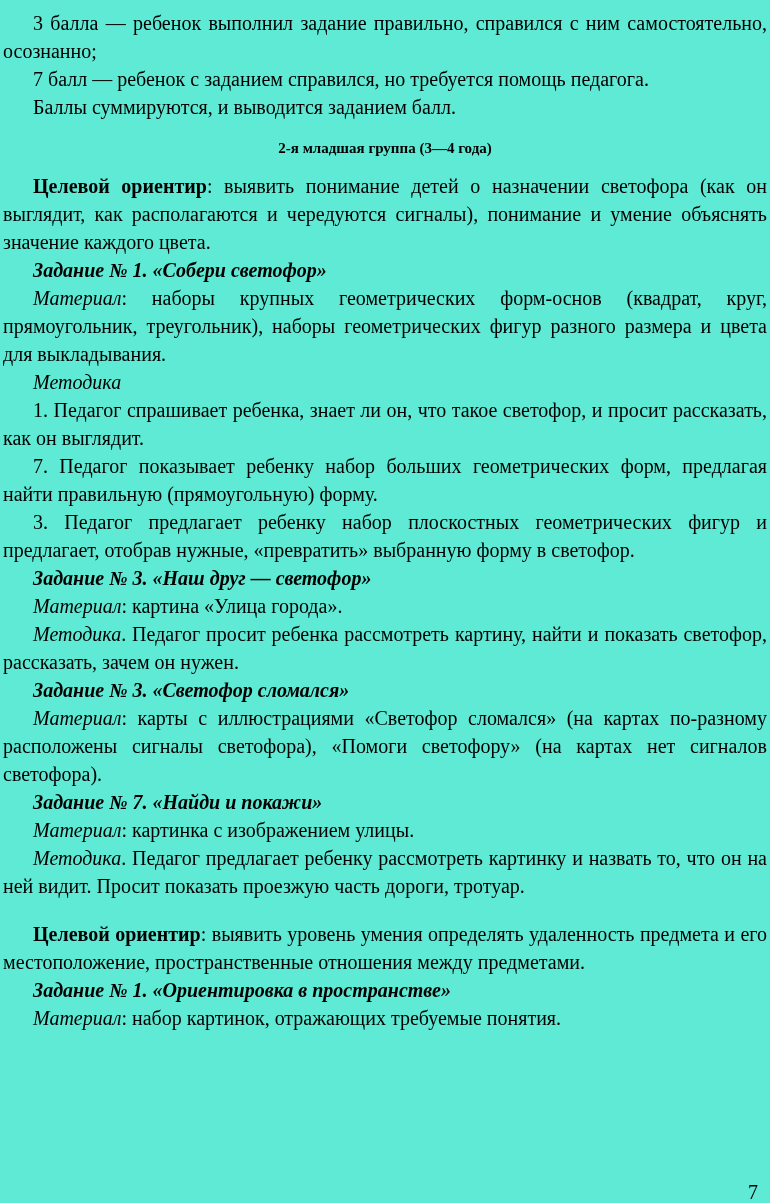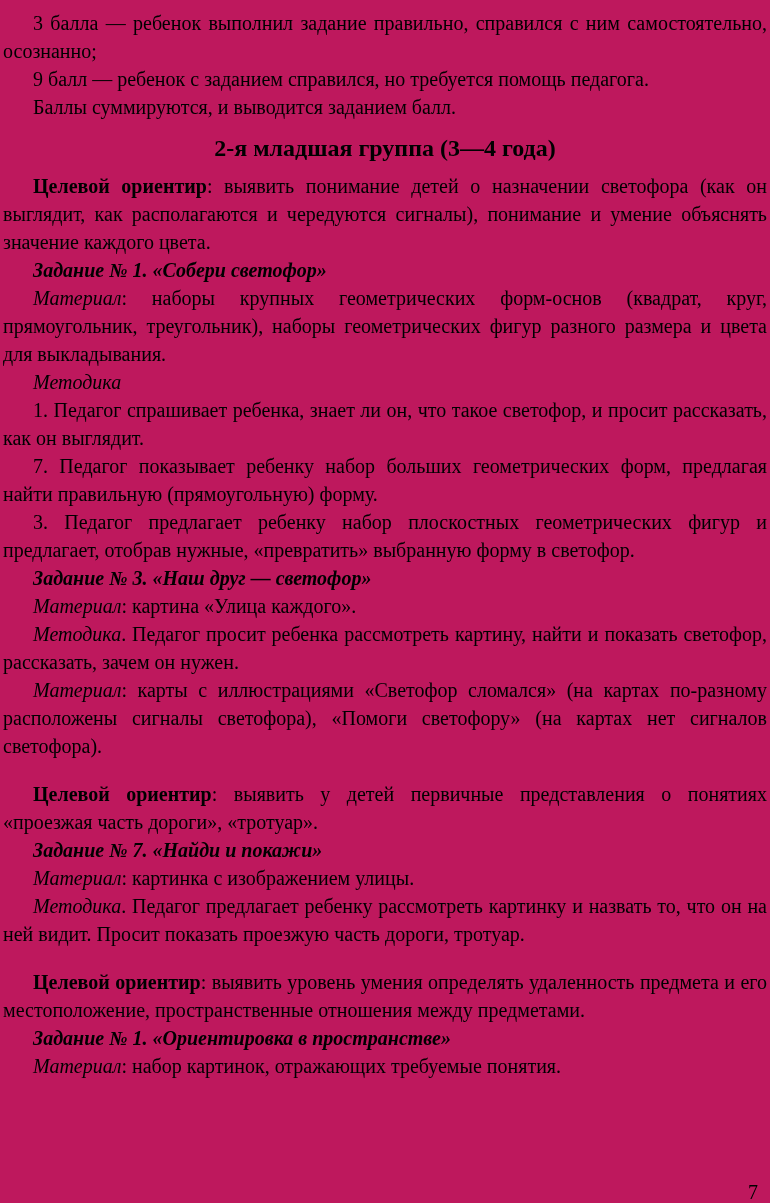--- a/index.html
+++ b/index.html
@@ -1,41 +1,41 @@
 <!DOCTYPE html>
 <html lang="ru"><head>
 <meta charset="utf-8">
 <style>
   html, body { margin: 0; padding: 0; background: #e8e8e8; }
   .page {
     position: relative;
     width: 770px;
     height: 1203px;
     margin: 0 auto;
-    background: #be185d;
+    background: #5eead4;
     color: #000000;
     font-family: "Liberation Serif", "DejaVu Serif", serif;
     font-size: 20px;
     line-height: 28px;
     overflow: hidden;
     box-sizing: border-box;
     padding: 9px 3px 0 3px;
   }
   .doc-body { width: 100%; }
   .par {
     margin: 0;
     text-align: justify;
     text-indent: 30px;
   }
   .heading {
     margin: 13px 0 10px 0;
     text-align: center;
     text-indent: 0;
     font-weight: bold;
-    font-size: 24px;
+    font-size: 15px;
     line-height: 28px;
   }
   .space-before { margin-top: 20px; }
   .seg-normal { font-weight: normal; font-style: normal; }
   .seg-bold { font-weight: bold; font-style: normal; }
   .seg-italic { font-style: italic; font-weight: normal; }
   .seg-bolditalic { font-style: italic; font-weight: bold; margin-top: 36px; }
   .page-number {
     position: absolute;
     right: 12px;
@@ -43,35 +43,35 @@
     font-size: 20px;
     line-height: 20px;
   }
 </style>
 </head>
 <body>
 
 <div class="page">
   <div class="doc-body">
       <p class="par"><span class="seg-normal">3 балла — ребенок выполнил задание правильно, справился с ним самостоятельно, осознанно;</span></p>
-      <p class="par"><span class="seg-normal">9 балл — ребенок с заданием справился, но требуется помощь педагога.</span></p>
+      <p class="par"><span class="seg-normal">7 балл — ребенок с заданием справился, но требуется помощь педагога.</span></p>
       <p class="par"><span class="seg-normal">Баллы суммируются, и выводится заданием балл.</span></p>
       <h2 class="heading"><span class="seg-bold">2-я младшая группа (3—4 года)</span></h2>
       <p class="par"><span class="seg-bold">Целевой ориентир</span><span class="seg-normal">: выявить понимание детей о назначении светофора (как он выглядит, как располагаются и чередуются сигналы), понимание и умение объяснять значение каждого цвета.</span></p>
       <p class="par"><span class="seg-bolditalic">Задание № 1. «Собери светофор»</span></p>
       <p class="par"><span class="seg-italic">Материал</span><span class="seg-normal">: наборы крупных геометрических форм-основ (квадрат, круг, прямоугольник, треугольник), наборы геометрических фигур разного размера и цвета для выкладывания.</span></p>
       <p class="par"><span class="seg-italic">Методика</span></p>
       <p class="par"><span class="seg-normal">1. Педагог спрашивает ребенка, знает ли он, что такое светофор, и просит рассказать, как он выглядит.</span></p>
       <p class="par"><span class="seg-normal">7. Педагог показывает ребенку набор больших геометрических форм, предлагая найти правильную (прямоугольную) форму.</span></p>
       <p class="par"><span class="seg-normal">3. Педагог предлагает ребенку набор плоскостных геометрических фигур и предлагает, отобрав нужные, «превратить» выбранную форму в светофор.</span></p>
       <p class="par"><span class="seg-bolditalic">Задание № 3. «Наш друг — светофор»</span></p>
-      <p class="par"><span class="seg-italic">Материал</span><span class="seg-normal">: картина «Улица каждого».</span></p>
+      <p class="par"><span class="seg-italic">Материал</span><span class="seg-normal">: картина «Улица города».</span></p>
       <p class="par"><span class="seg-italic">Методика</span><span class="seg-normal">. Педагог просит ребенка рассмотреть картину, найти и показать светофор, рассказать, зачем он нужен.</span></p>
+      <p class="par"><span class="seg-bolditalic">Задание № 3. «Светофор сломался»</span></p>
       <p class="par"><span class="seg-italic">Материал</span><span class="seg-normal">: карты с иллюстрациями «Светофор сломался» (на картах по-разному расположены сигналы светофора), «Помоги светофору» (на картах нет сигналов светофора).</span></p>
-      <p class="par space-before"><span class="seg-bold">Целевой ориентир</span><span class="seg-normal">: выявить у детей первичные представления о понятиях «проезжая часть дороги», «тротуар».</span></p>
       <p class="par"><span class="seg-bolditalic">Задание № 7. «Найди и покажи»</span></p>
       <p class="par"><span class="seg-italic">Материал</span><span class="seg-normal">: картинка с изображением улицы.</span></p>
       <p class="par"><span class="seg-italic">Методика</span><span class="seg-normal">. Педагог предлагает ребенку рассмотреть картинку и назвать то, что он на ней видит. Просит показать проезжую часть дороги, тротуар.</span></p>
       <p class="par space-before"><span class="seg-bold">Целевой ориентир</span><span class="seg-normal">: выявить уровень умения определять удаленность предмета и его местоположение, пространственные отношения между предметами.</span></p>
       <p class="par"><span class="seg-bolditalic">Задание № 1. «Ориентировка в пространстве»</span></p>
       <p class="par"><span class="seg-italic">Материал</span><span class="seg-normal">: набор картинок, отражающих требуемые понятия.</span></p>
     </div>
   <div class="page-number">7</div>
 </div>
 

